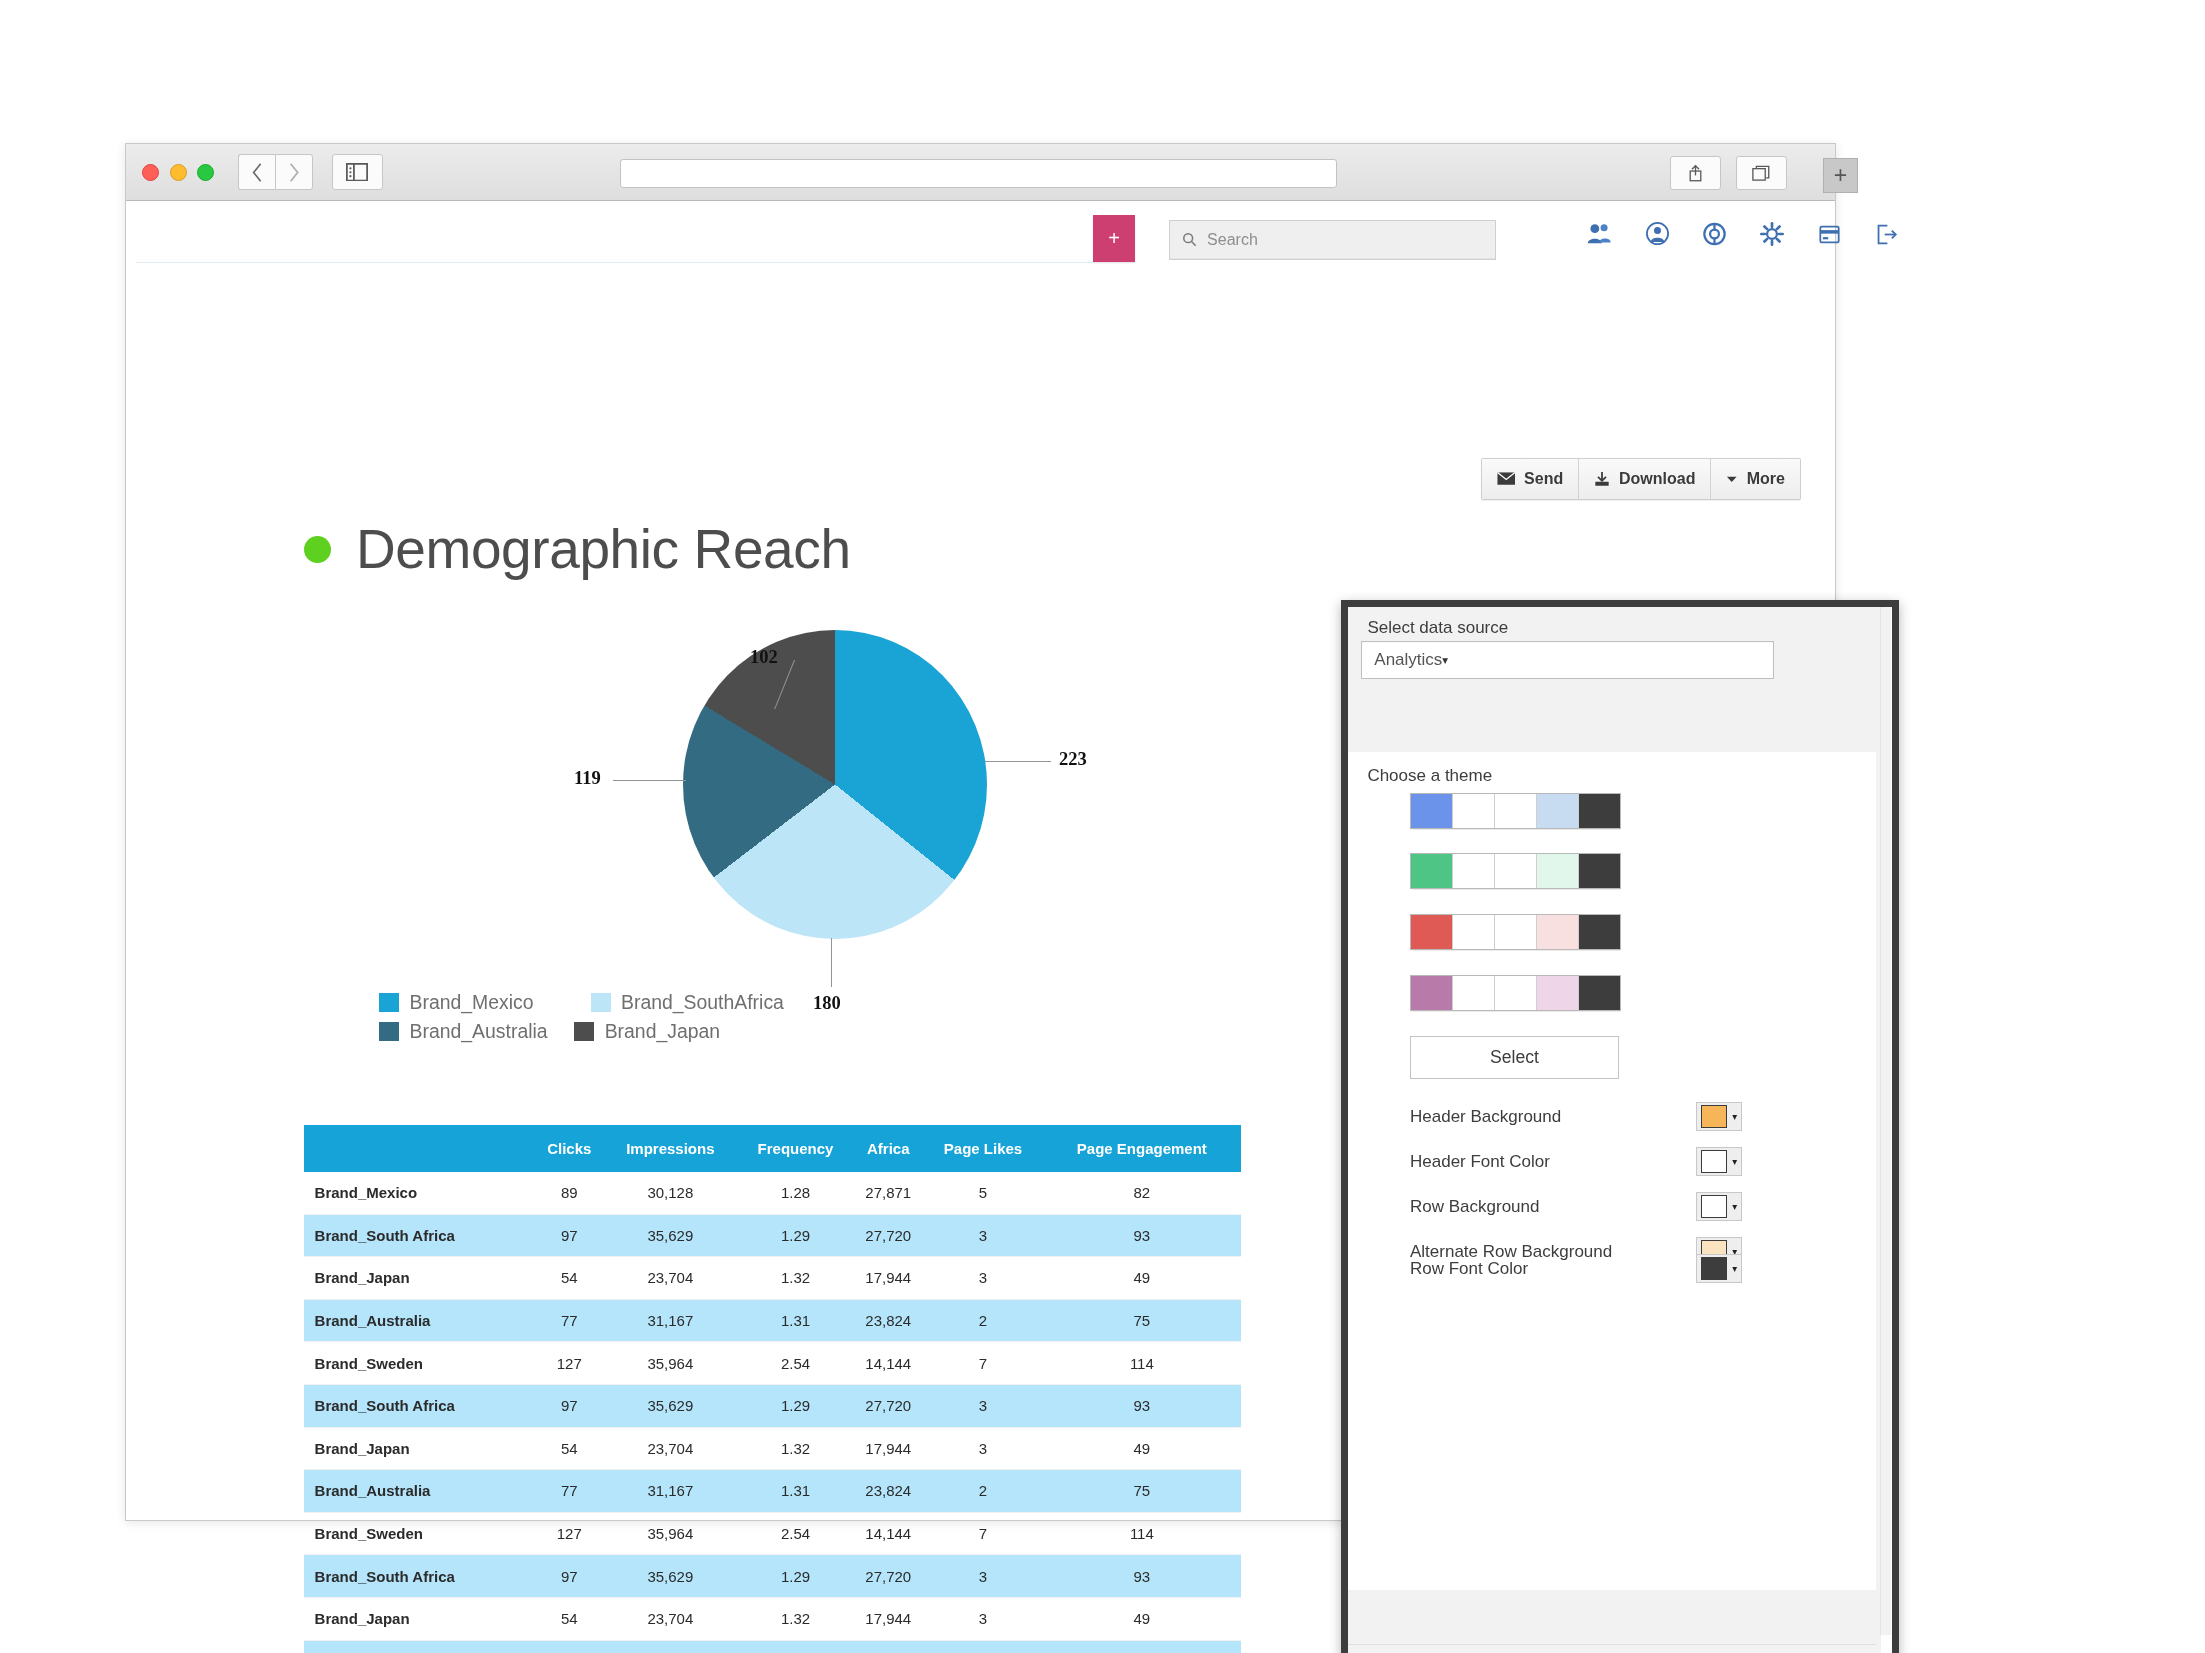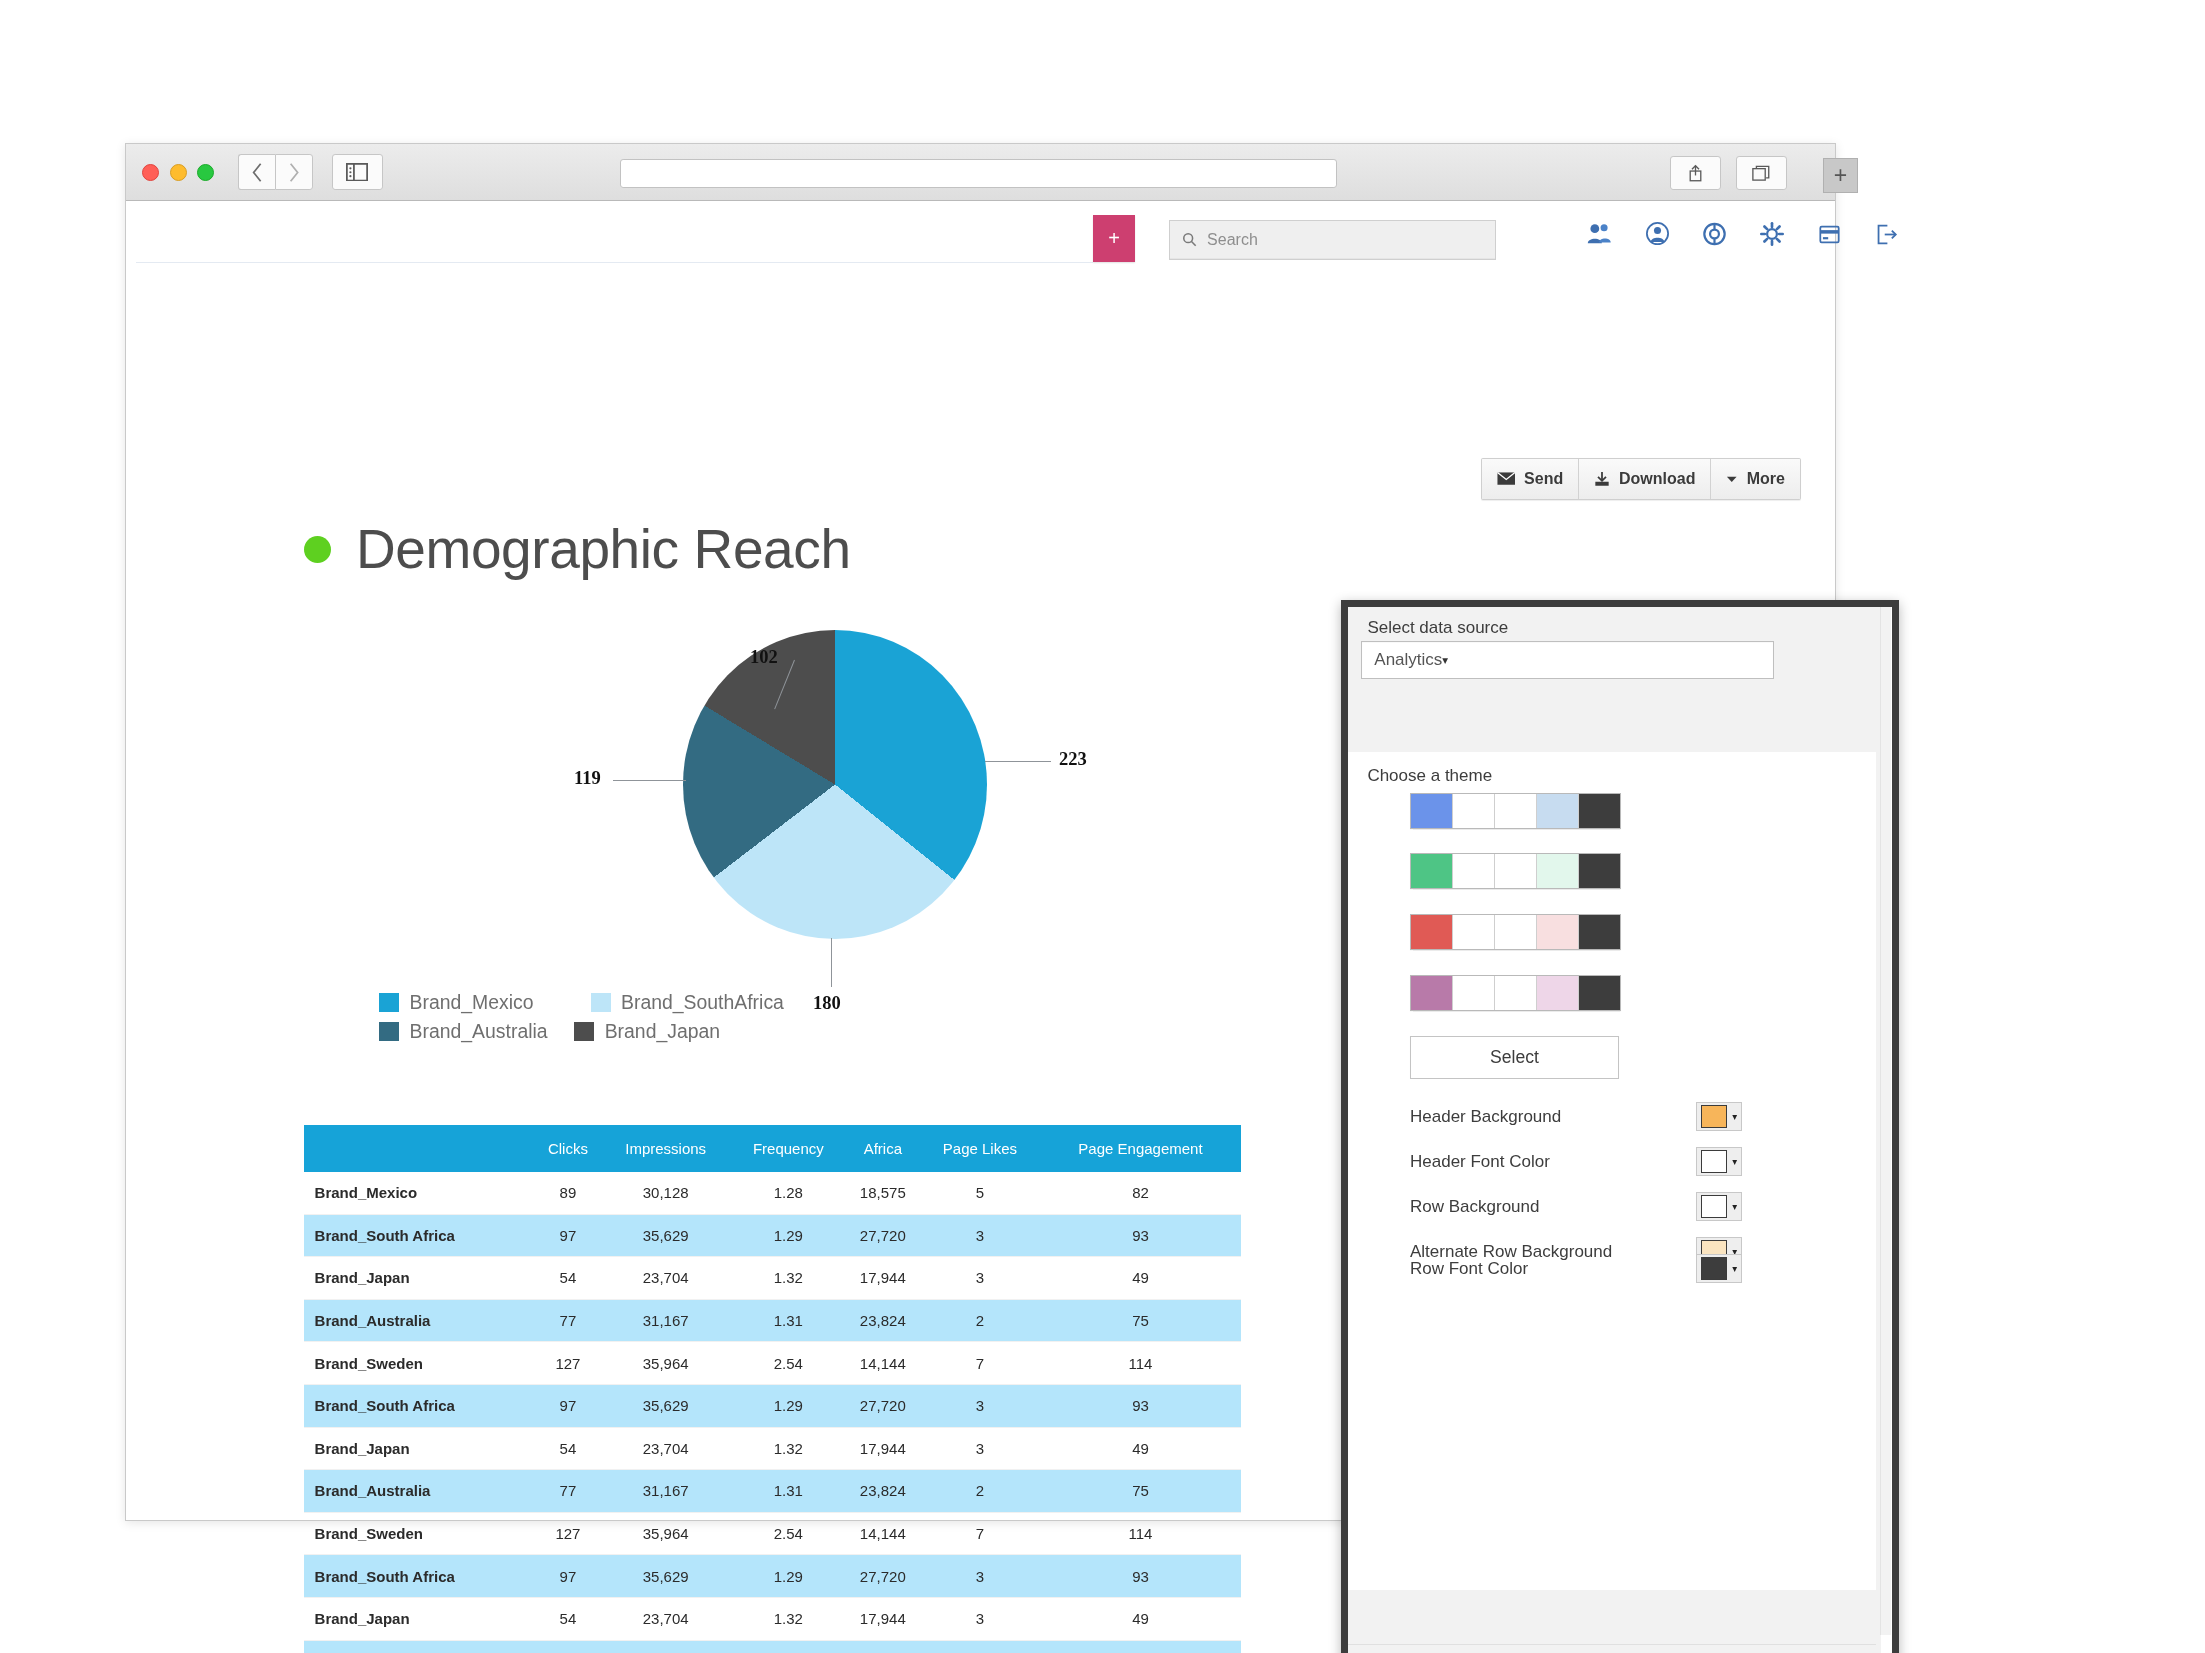--- a/index.html
+++ b/index.html
@@ -130,21 +130,21 @@
   .lgd .tx{font-size:19.4px;color:#6f6f6f;}
   .lgd.w1{width:185px;}
   .lgd.w2{width:441px;}
 
   
   #data-table{
     position:absolute;left:178px;top:981px;width:937px;
     border-collapse:collapse;
   }
   #data-table th{
-    background:#16a3d8;color:#ffffff;font-size:15px;font-weight:normal;
+    background:#16a3d8;color:#ffffff;font-size:15px;font-weight:bold;
     padding:15px 0;text-align:center;
   }
   #data-table th.first{text-align:left;padding-left:10.6px;width:221px;}
   #data-table td{
     font-size:15px;color:#2b2b2b;padding:12.3px 0;text-align:center;
     border-bottom:0.4px solid #f1f1f1;
   }
   #data-table td.first{text-align:left;padding-left:10.6px;font-weight:bold;}
   #data-table tr.alt td{background:#b4e5fb;}
 
@@ -399,21 +399,21 @@
         <th>Page Likes</th>
         <th>Page Engagement</th>
       </tr>
     </thead>
     <tbody id="table-body">
         <tr>
           <td class="first">Brand_Mexico</td>
           <td>89</td>
           <td>30,128</td>
           <td>1.28</td>
-          <td>18,575</td>
+          <td>27,871</td>
           <td>5</td>
           <td>82</td>
         </tr>
         <tr class="alt">
           <td class="first">Brand_South Africa</td>
           <td>97</td>
           <td>35,629</td>
           <td>1.29</td>
           <td>27,720</td>
           <td>3</td>

